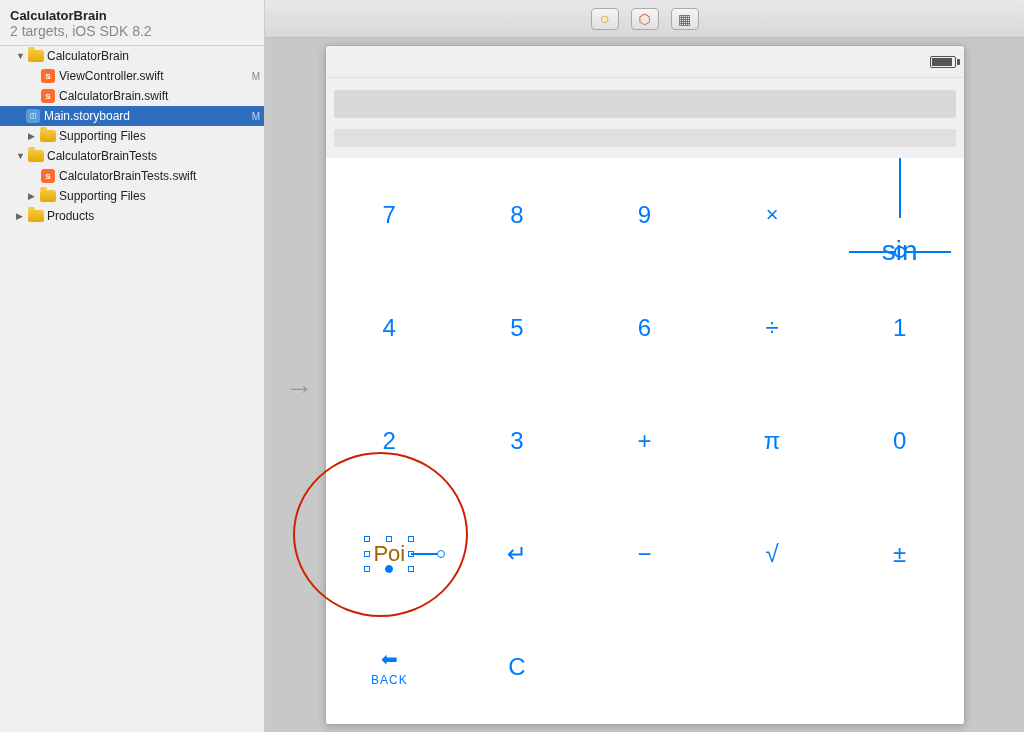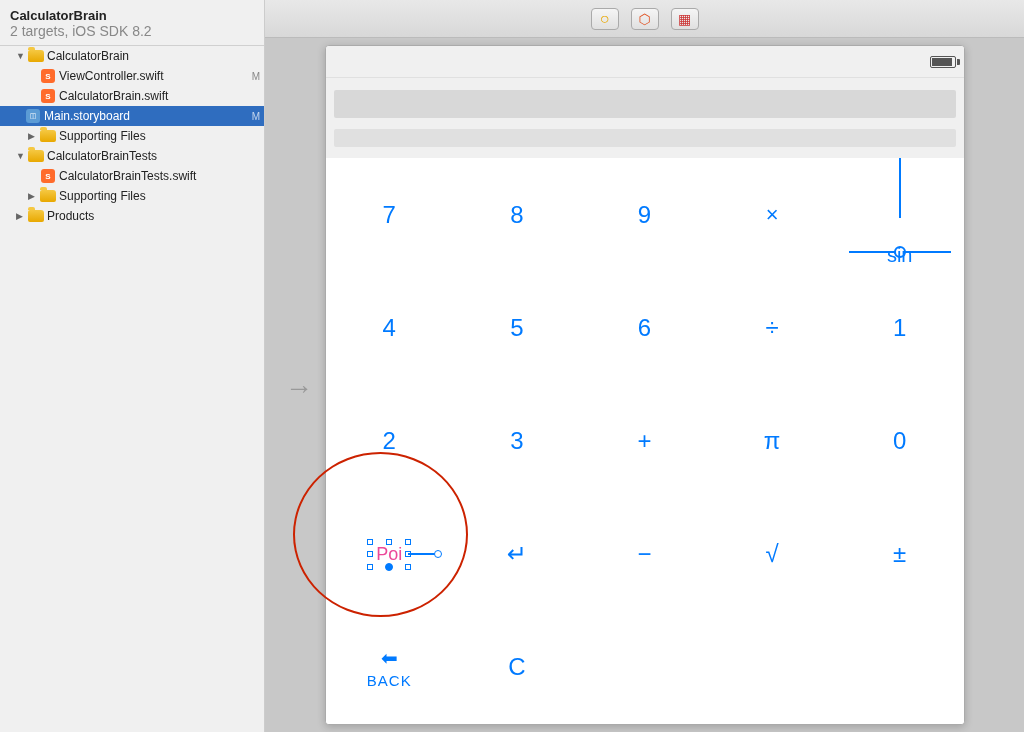--- a/index.html
+++ b/index.html
@@ -390,21 +390,21 @@
         </div>
         <div style="grid-column:5; grid-row:1; display:flex; align-items:flex-end; justify-content:center; padding-bottom:4px; position:relative;">
 
           <div style="position:absolute; width:2px; height:60px; background:#007aff; top:0; left:50%; transform:translateX(-50%);"></div>
 
           <div style="position:absolute; bottom:18px; left:10%; width:80%; display:flex; align-items:center;">
             <div style="flex:1; height:2px; background:#007aff; position:relative;">
               <div style="width:12px; height:12px; border-radius:50%; background:white; border:2px solid #007aff; position:absolute; top:50%; left:50%; transform:translate(-50%,-50%);"></div>
             </div>
           </div>
-          <span style="color:#007aff; font-size:20px; position:relative; z-index:2;">sin</span>
+          <span style="color:#007aff; font-size:28px; position:relative; z-index:2;">sin</span>
         </div>
 
         <div class="calc-btn">4</div>
         <div class="calc-btn">5</div>
         <div class="calc-btn">6</div>
         <div class="calc-btn">÷</div>
 
         <div class="calc-btn">1</div>
         <div class="calc-btn">2</div>
         <div class="calc-btn">3</div>
@@ -418,33 +418,33 @@
             <div style="position:absolute; width:6px; height:6px; border:1.5px solid #007aff; background:white; top:-3px; left:50%; transform:translateX(-50%);"></div>
             <div style="position:absolute; width:6px; height:6px; border:1.5px solid #007aff; background:white; top:-3px; right:-3px;"></div>
             <div style="position:absolute; width:6px; height:6px; border:1.5px solid #007aff; background:white; top:50%; left:-3px; transform:translateY(-50%);"></div>
             <div style="position:absolute; width:6px; height:6px; border:1.5px solid #007aff; background:white; top:50%; right:-3px; transform:translateY(-50%);"></div>
             <div style="position:absolute; width:6px; height:6px; border:1.5px solid #007aff; background:white; bottom:-3px; left:-3px;"></div>
             <div style="position:absolute; width:8px; height:8px; border:1.5px solid #007aff; background:#007aff; border-radius:50%; bottom:-4px; left:50%; transform:translateX(-50%);"></div>
             <div style="position:absolute; width:6px; height:6px; border:1.5px solid #007aff; background:white; bottom:-3px; right:-3px;"></div>
 
             <div style="position:absolute; width:30px; height:2px; background:#007aff; top:50%; right:-30px; transform:translateY(-50%);"></div>
             <div style="position:absolute; width:8px; height:8px; border:1.5px solid #007aff; background:white; border-radius:50%; top:50%; right:-34px; transform:translateY(-50%);"></div>
-            <span style="color:#ec4899; font-size:18px; padding: 2px 6px; display:block;">Poi</span>
+            <span style="color:#a16207; font-size:22px; padding: 2px 6px; display:block;">Poi</span>
           </div>
         </div>
         <div class="calc-btn">0</div>
         <div class="calc-btn">↵</div>
         <div class="calc-btn">−</div>
         <div class="calc-btn">√</div>
 
         <div class="calc-btn">±</div>
         <div class="calc-btn">
             <div style="display:flex;flex-direction:column;align-items:center;gap:2px;">
     <span style="font-size:20px;color:#007aff;">⬅</span>
-    <span style="font-size:15px;color:#007aff;letter-spacing:1px;">BACK</span>
+    <span style="font-size:12px;color:#007aff;letter-spacing:1px;">BACK</span>
   </div>
           </div>
         <div class="calc-btn">C</div>
         <div class="calc-btn"></div>
         <div class="calc-btn"></div>
       </div>
 
       <div style="position:absolute; width:175px; height:165px; border:2px solid #cc2200; border-radius:50%; left:28px; bottom:115px; pointer-events:none; z-index:20;"></div>
     </div>
   </div>

